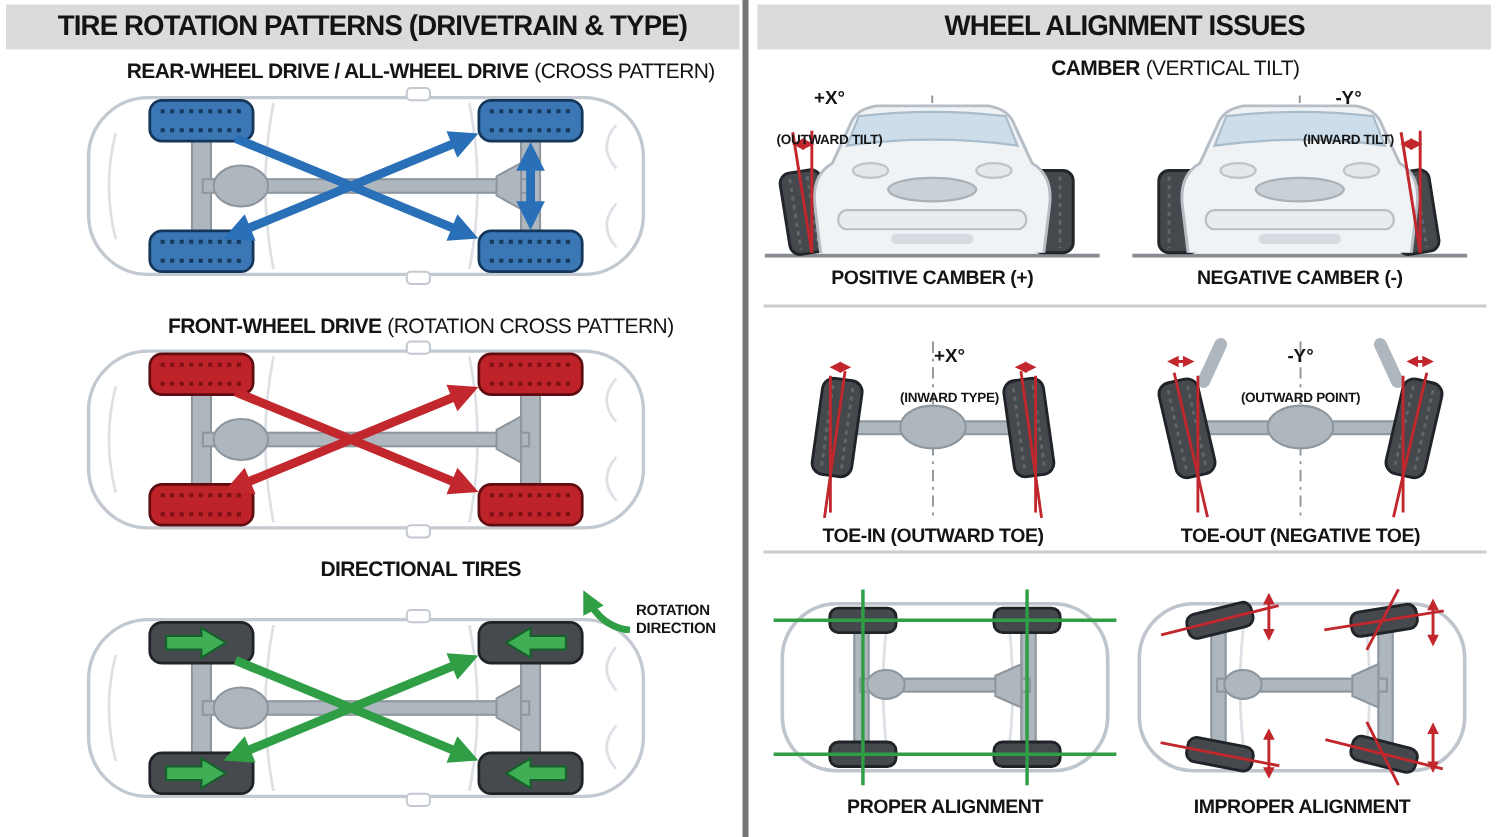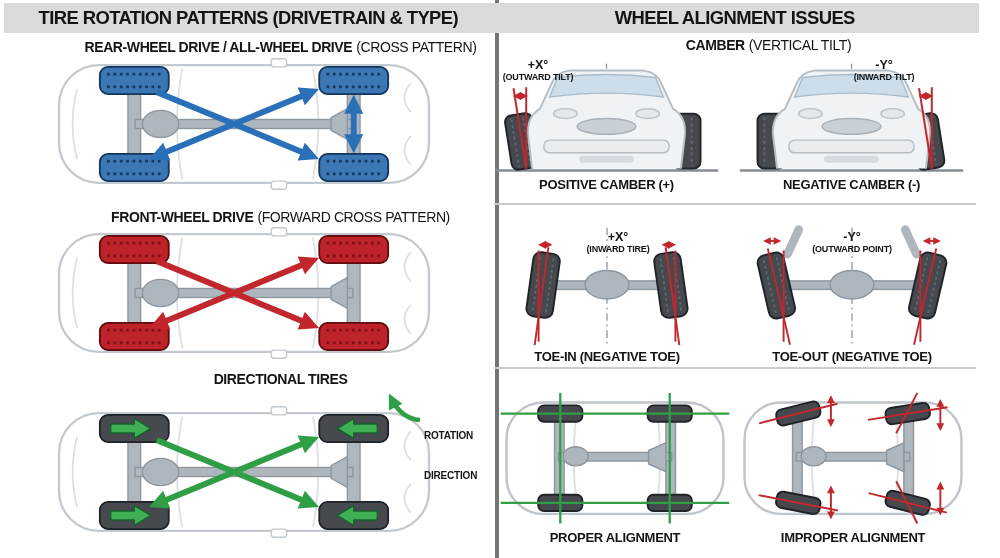--- a/index.html
+++ b/index.html
@@ -1,33 +1,33 @@
 <!DOCTYPE html>
 <html><head>
 <meta charset="utf-8">
 <style>
   html,body{margin:0;padding:0;background:#fff;}
   .stage{position:relative;width:1000px;height:558px;background:#ffffff;overflow:hidden;
          font-family:"Liberation Sans","DejaVu Sans",sans-serif;color:#141414;}
   .panel{position:absolute;top:0;height:558px;}
   .panel.left{left:0;width:495px;}
-  .panel.right{left:486px;width:499px;}
+  .panel.right{left:501px;width:499px;}
   .vdivider{position:absolute;left:495px;top:0;width:4px;height:558px;background:#757575;}
   .band{position:absolute;left:4px;width:489px;height:30px;top:3px;background:#dbdbdb;
         display:flex;align-items:center;justify-content:center;}
   .band span{font-size:19px;font-weight:bold;letter-spacing:-0.6px;transform:scaleX(0.97);white-space:nowrap;}
   .sec-h{position:absolute;left:0;width:100%;text-align:center;font-size:14px;font-weight:bold;
          letter-spacing:-0.4px;white-space:nowrap;padding-left:33px;}
   .sec-h .note{font-weight:normal;margin-left:4px;}
   .cap{position:absolute;text-align:center;font-size:13px;font-weight:bold;letter-spacing:-0.3px;white-space:nowrap;}
   .angle-lbl{position:absolute;text-align:center;line-height:12px;z-index:5;}
   .angle-lbl .big{display:block;font-size:12.5px;font-weight:bold;}
-  .angle-lbl .small{display:block;font-size:9px;font-weight:bold;letter-spacing:-0.2px;white-space:nowrap;}
+  .angle-lbl .small{display:block;font-size:9px;font-weight:bold;letter-spacing:-0.2px;white-space:nowrap;margin-top:16px;}
   .rot-lbl{position:absolute;font-size:10px;font-weight:bold;line-height:11.5px;letter-spacing:-0.2px;z-index:5;}
-  .rot-lbl span{display:block;margin-top:28px;}
+  .rot-lbl span{display:block;}
   .hline{position:absolute;left:8px;width:482px;height:2px;background:#cccccc;}
   svg{position:absolute;}
 </style>
 </head>
 <body>
 
 <div class="stage">
 
   <svg width="0" height="0" style="position:absolute">
     <defs>
@@ -86,21 +86,21 @@
         <line x1="311" y1="130" x2="371" y2="130" stroke="#16395d" stroke-width="3" stroke-dasharray="3 4"></line>
       </g>
       <g stroke="#2a70b8" stroke-width="6.5" fill="none">
         <line x1="124" y1="110" x2="294" y2="40" marker-start="url(#mkB)" marker-end="url(#mkB)"></line>
         <line x1="124" y1="40" x2="294" y2="110" marker-end="url(#mkB)"></line>
         <line x1="341" y1="52" x2="341" y2="98" marker-start="url(#mkB)" marker-end="url(#mkB)"></line>
       </g>
     </svg>
 
     <div class="sec-h" style="top:209px">
-      <span class="b">FRONT-WHEEL DRIVE</span><span class="note">(FORWARD CROSS PATTERN)</span>
+      <span class="b">FRONT-WHEEL DRIVE</span><span class="note">(ROTATION CROSS PATTERN)</span>
     </div>
 
     <svg style="left:44px;top:225px" width="400" height="136" viewBox="0 0 440 150">
       <rect x="16" y="10" width="408" height="130" rx="44" fill="#ffffff" stroke="#c3c9d0" stroke-width="2.5"></rect>
       <path d="M152,14 Q140,75 152,136" fill="none" stroke="#dde1e6" stroke-width="2"></path>
       <path d="M296,14 Q308,75 296,136" fill="none" stroke="#dde1e6" stroke-width="2"></path>
       <path d="M404,30 Q390,46 404,62 M404,88 Q390,104 404,120" fill="none" stroke="#dde1e6" stroke-width="2"></path>
       <path d="M36,36 Q26,75 36,114" fill="none" stroke="#dde1e6" stroke-width="2"></path>
       <rect x="250" y="3" width="17" height="9" rx="3" fill="#ffffff" stroke="#c3c9d0" stroke-width="1.5"></rect>
       <rect x="250" y="138" width="17" height="9" rx="3" fill="#ffffff" stroke="#c3c9d0" stroke-width="1.5"></rect>
@@ -271,21 +271,21 @@
     </svg>
 
     <div class="cap" style="left:3px;width:235px;top:177px">POSITIVE CAMBER (+)</div>
     <div class="cap" style="left:248px;width:235px;top:177px">NEGATIVE CAMBER (-)</div>
 
     <div class="hline" style="top:203px"></div>
 
 
     <div class="angle-lbl" style="left:62px;top:231px;width:140px">
       <span class="big">+X°</span>
-      <span class="small">(INWARD TIRE)</span>
+      <span class="small">(INWARD TYPE)</span>
     </div>
     <div class="angle-lbl" style="left:296px;top:231px;width:140px">
       <span class="big">-Y°</span>
       <span class="small">(OUTWARD POINT)</span>
     </div>
 
     <svg style="left:7px;top:222px" width="228" viewBox="0 0 240 135">
       <line x1="120" y1="6" x2="120" y2="130" stroke="#8d9399" stroke-width="1.3" stroke-dasharray="8 4 2 4"></line>
       <g fill="#aeb6be" stroke="#8e969e" stroke-width="1.5">
         <rect x="42" y="62" width="156" height="9"></rect>
@@ -330,21 +330,21 @@
       <g transform="rotate(13 192 100)">
         <rect x="178" y="32" width="28" height="68" rx="8" fill="#45494e" stroke="#202327" stroke-width="2"></rect>
         <line x1="185" y1="37" x2="185" y2="96" stroke="#61666c" stroke-width="2" stroke-dasharray="3 3"></line>
         <line x1="199" y1="37" x2="199" y2="96" stroke="#61666c" stroke-width="2" stroke-dasharray="3 3"></line>
         <line x1="192" y1="26" x2="192" y2="130" stroke="#c1272d" stroke-width="2"></line>
       </g>
       <line x1="192" y1="30" x2="192" y2="126" stroke="#c1272d" stroke-width="2"></line>
       <path d="M198,20 L210,20" stroke="#c1272d" stroke-width="2" fill="none" marker-start="url(#mkRs)" marker-end="url(#mkRs)"></path>
     </svg>
 
-    <div class="cap" style="left:7px;width:228px;top:349px">TOE-IN (NEGATIVE TOE)</div>
+    <div class="cap" style="left:7px;width:228px;top:349px">TOE-IN (OUTWARD TOE)</div>
     <div class="cap" style="left:252px;width:228px;top:349px">TOE-OUT (NEGATIVE TOE)</div>
 
     <div class="hline" style="top:367px"></div>
 
 
     <svg style="left:9px;top:391px" width="240" viewBox="0 0 250 140">
       <rect x="12" y="12" width="226" height="116" rx="38" fill="#ffffff" stroke="#bfc5cc" stroke-width="2.5"></rect>
       <path d="M86,16 Q78,70 86,124" fill="none" stroke="#dde1e6" stroke-width="2"></path>
       <path d="M168,16 Q176,70 168,124" fill="none" stroke="#dde1e6" stroke-width="2"></path>
       <g fill="#aeb6be" stroke="#8e969e" stroke-width="1.5">

